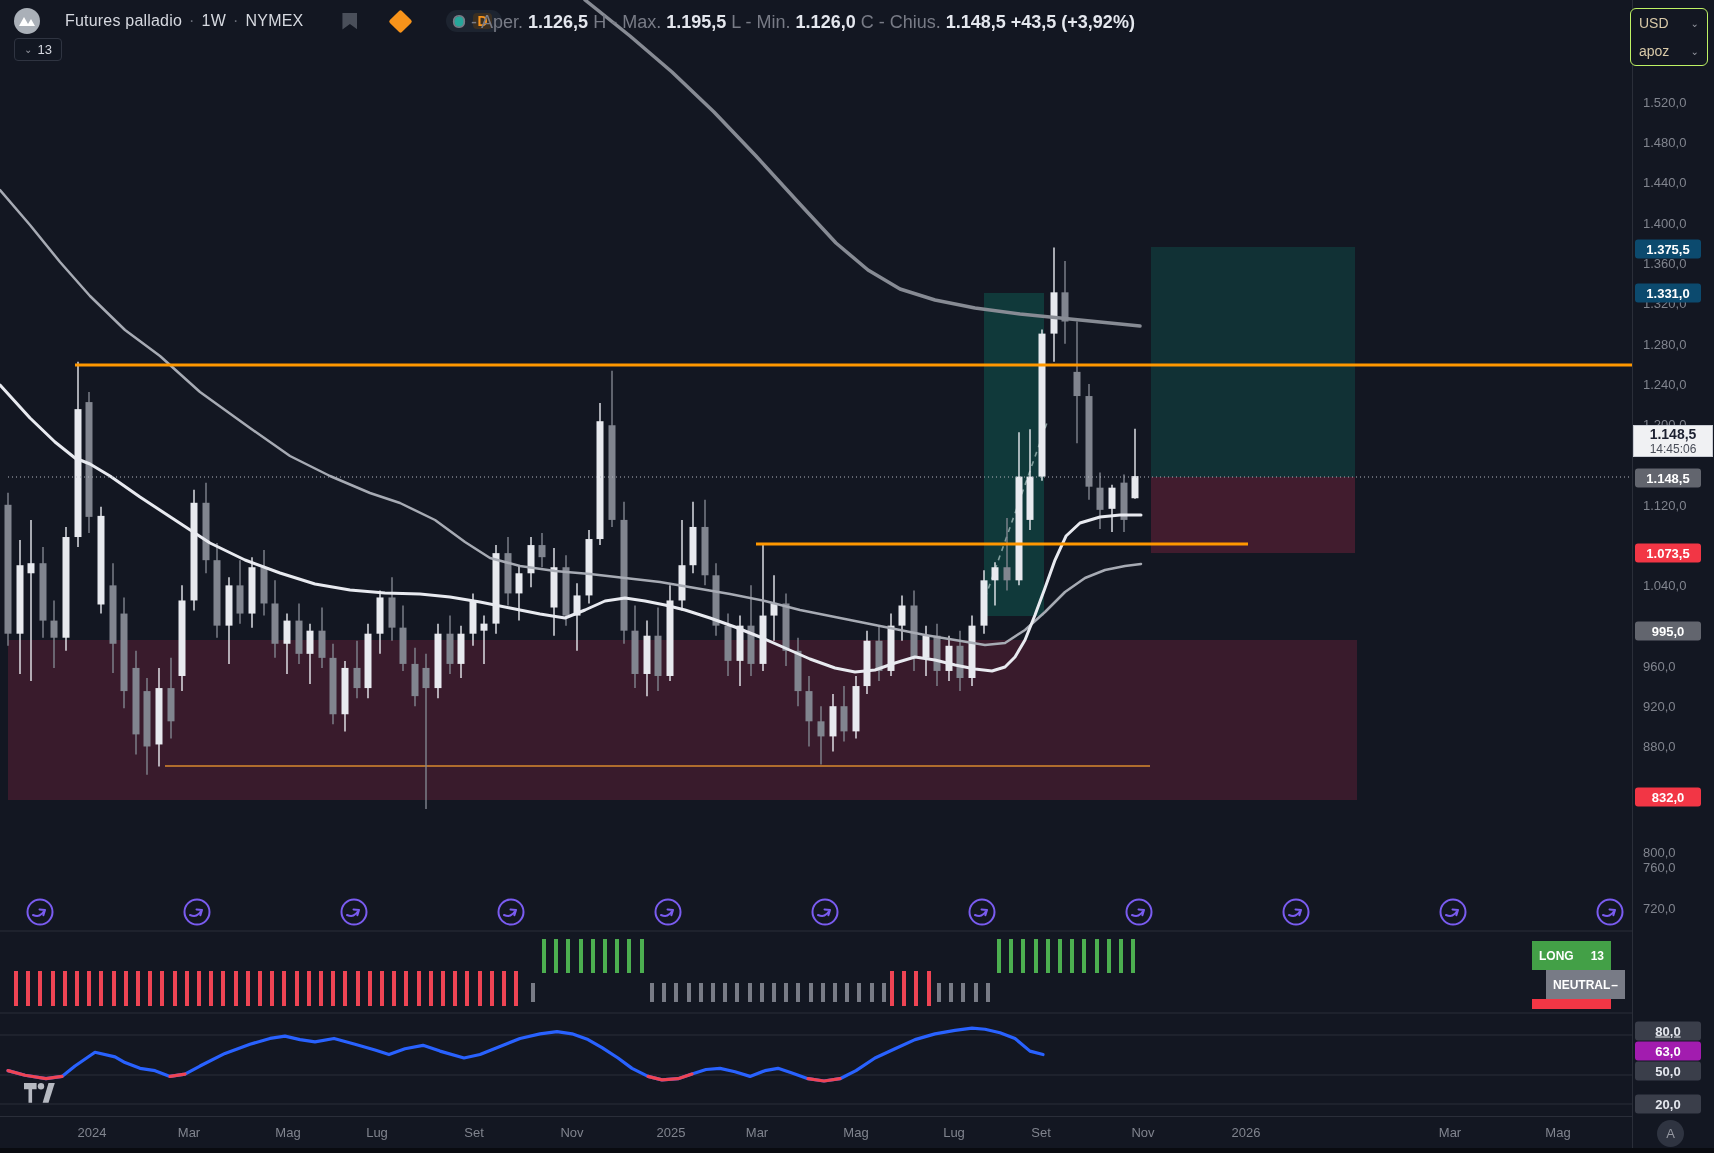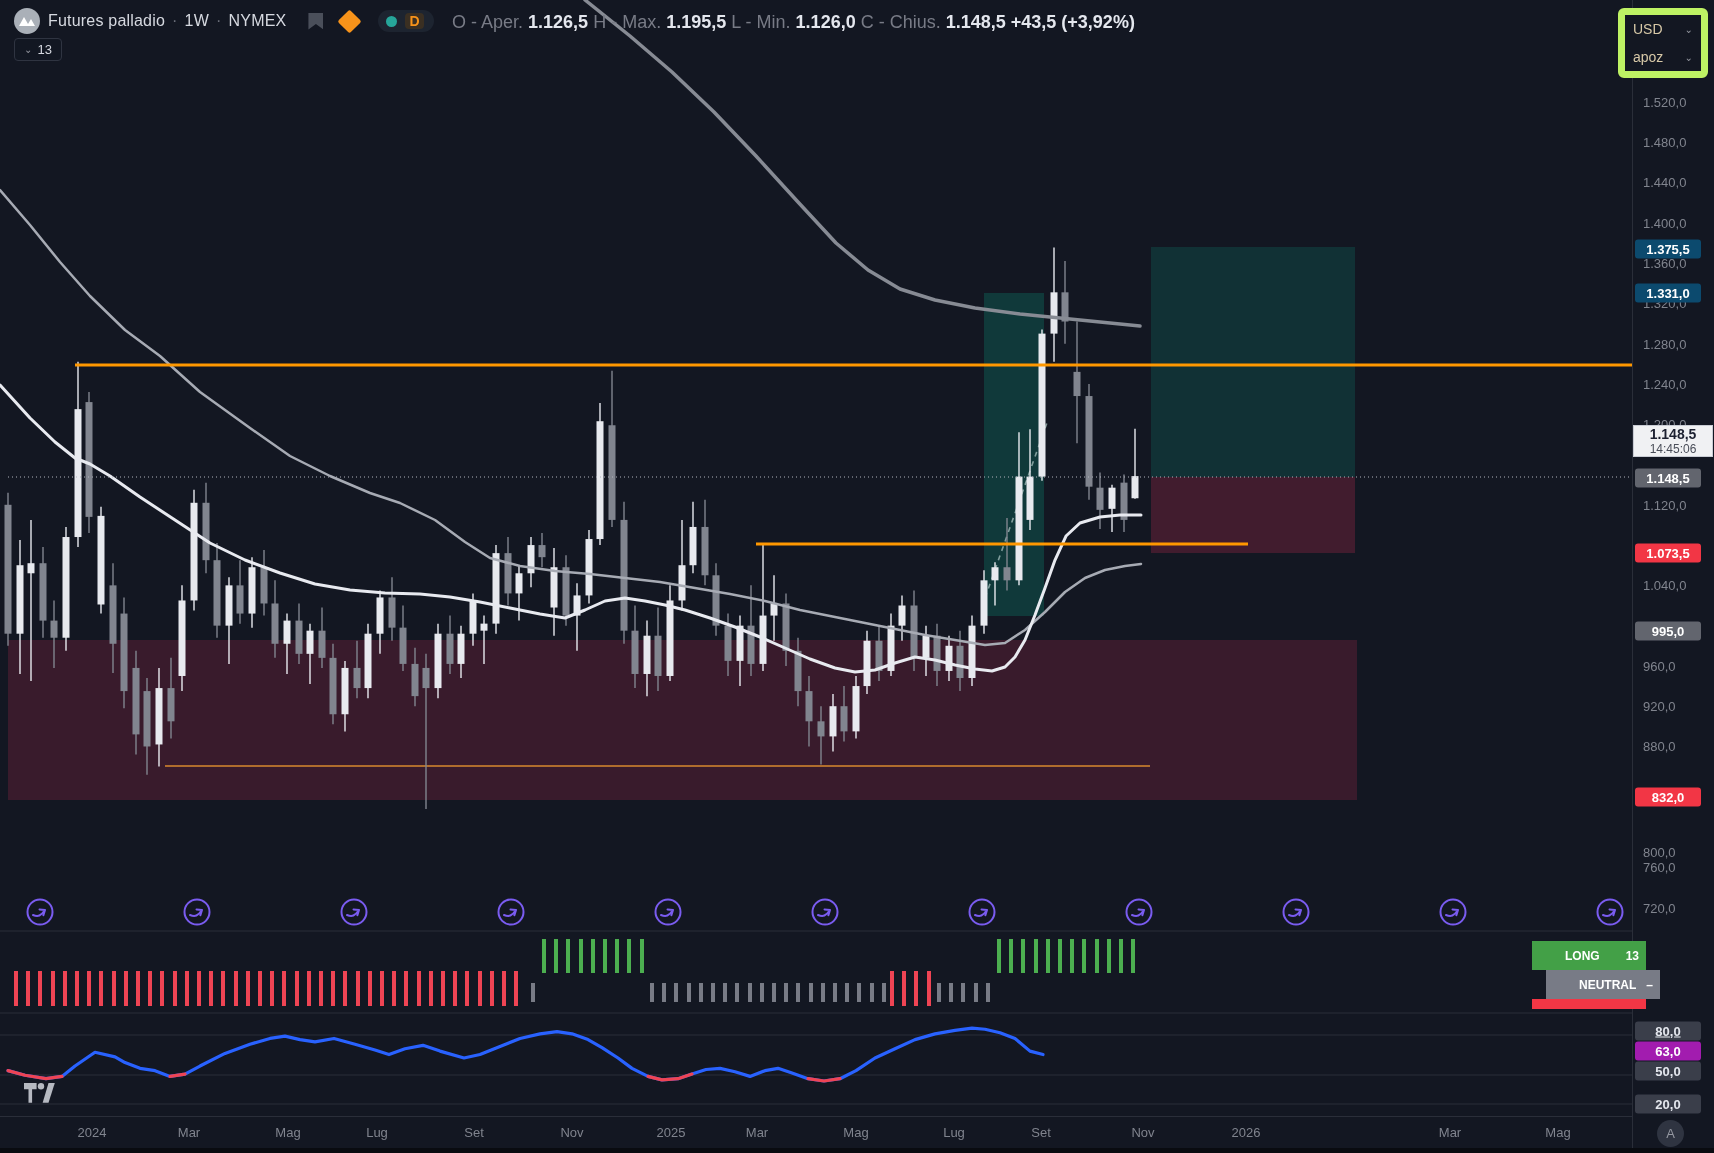--- a/index.html
+++ b/index.html
@@ -1,56 +1,56 @@
 <!DOCTYPE html>
 <html><head>
 <meta charset="utf-8">
 <style>
   html,body{margin:0;padding:0;background:#0b0e14;}
   #app{position:relative;width:1714px;height:1153px;background:#131722;overflow:hidden;
        font-family:"Liberation Sans","DejaVu Sans",sans-serif;color:#d6d9e0;}
   
-  .hdr{position:absolute;left:14px;top:8px;display:flex;align-items:center;gap:8px;z-index:30;}
+  .hdr{position:absolute;left:14px;top:8px;display:flex;align-items:center;gap:25px;z-index:30;}
   .logo{width:26px;height:26px;border-radius:50%;background:#aab0b8;display:flex;align-items:center;justify-content:center;}
   .logo svg{display:block}
   .sym{font-size:16px;color:#d6d9e0;letter-spacing:.2px;display:flex;gap:7px;align-items:center;}
   .sym .dot{color:#6a6e79;}
   .flag{width:15px;height:17px;background:#4a4f5a;clip-path:polygon(0 0,100% 0,100% 100%,50% 68%,0 100%);margin-left:14px;}
   .diamond{width:17px;height:17px;background:#f7931a;transform:rotate(45deg);margin-left:10px;border-radius:2px;}
   .pill{margin-left:12px;display:flex;align-items:center;gap:8px;background:#1d2430;border-radius:11px;padding:3px 10px 3px 8px;}
   .pill .tdot{width:11px;height:11px;border-radius:50%;background:#26a69a;}
   .pill .dlet{color:#f7931a;font-weight:bold;font-size:14px;background:#3a2f22;border-radius:4px;padding:0 4px;}
   .ohlc{position:absolute;left:452px;top:12px;font-size:18px;z-index:30;white-space:nowrap;}
   .ohlc .lb{color:#787b86;}
   .ohlc .vl{color:#e4e7ee;font-weight:bold;}
   .chip13{position:absolute;left:14px;top:38px;width:46px;height:21px;border:1px solid #2f3441;border-radius:4px;
           background:rgba(19,23,34,.85);display:flex;align-items:center;justify-content:center;gap:5px;font-size:13px;color:#d6d9e0;z-index:30;}
   .chip13 .chev{font-size:10px;color:#9598a1;}
   
-  .ddbox{position:absolute;right:6px;top:8px;width:76px;border:7px solid #bef264;border-radius:6px;background:#131722;z-index:40;}
+  .ddbox{position:absolute;right:6px;top:8px;width:76px;border:1px solid #bef264;border-radius:6px;background:#131722;z-index:40;}
   .ddrow{display:flex;align-items:center;justify-content:space-between;padding:6px 8px;font-size:14px;color:#d8c9a8;}
   .ddrow .chev{color:#9598a1;font-size:10px;}
   
   .vaxis{position:absolute;left:1632px;top:0;bottom:0;width:82px;border-left:1px solid #2a2e39;z-index:20;}
   .ptick{position:absolute;left:10px;transform:translateY(-50%);font-size:13px;color:#80848e;}
   .pbadge{position:absolute;left:2px;transform:translateY(-50%);font-size:13px;font-weight:bold;color:#fff;
           padding:2px 7px;border-radius:3px;min-width:52px;text-align:center;}
   .bg-teal{background:#0c4a6e;} .bg-red{background:#f23645;} .bg-gray{background:#62656e;}
   .bg-dark{background:#3a3e4a;color:#e4e7ee;} .bg-blue{background:#a21caf;}
   .paz{position:absolute;z-index:25;}
   .pazval{position:absolute;left:1633px;top:16px;width:78px;background:#f0f1f3;color:#1c2030;text-align:center;border:1px solid #c9ccd4;}
   .pazval .v1{font-size:14px;font-weight:bold;}
   .pazval .v2{font-size:12px;color:#4a4e59;}
   .taxis{position:absolute;left:0;right:82px;top:1116px;height:32px;border-top:1px solid #2a2e39;z-index:20;}
   .ttick{position:absolute;top:8px;transform:translateX(-50%);font-size:13px;color:#80848e;}
   .abtn{position:absolute;left:1657px;top:1120px;width:27px;height:27px;border-radius:50%;background:#2f3441;
         color:#9598a1;font-size:13px;display:flex;align-items:center;justify-content:center;z-index:30;}
   .botstrip{position:absolute;left:0;right:0;top:1148px;height:5px;background:#090b10;z-index:35;}
   
-  .sig{position:absolute;left:1532px;width:88px;z-index:26;color:#fff;font-size:12px;font-weight:bold;padding-left:26px;}
+  .sig{position:absolute;left:1532px;width:79px;z-index:26;color:#fff;font-size:12px;font-weight:bold;}
   .sigrow{display:flex;align-items:center;justify-content:space-between;padding:0 7px;height:29px;}
   .sig-long{top:941px;background:#43a047;}
   .sig-neutral{top:970px;background:#787b86;margin-left:14px;}
   .sig-red{top:999px;height:10px;background:#f23645;}
   .tvlogo{position:absolute;left:24px;top:1083px;z-index:22;color:#787b86;}
 </style>
 </head>
 <body>
 
 <div id="app">

